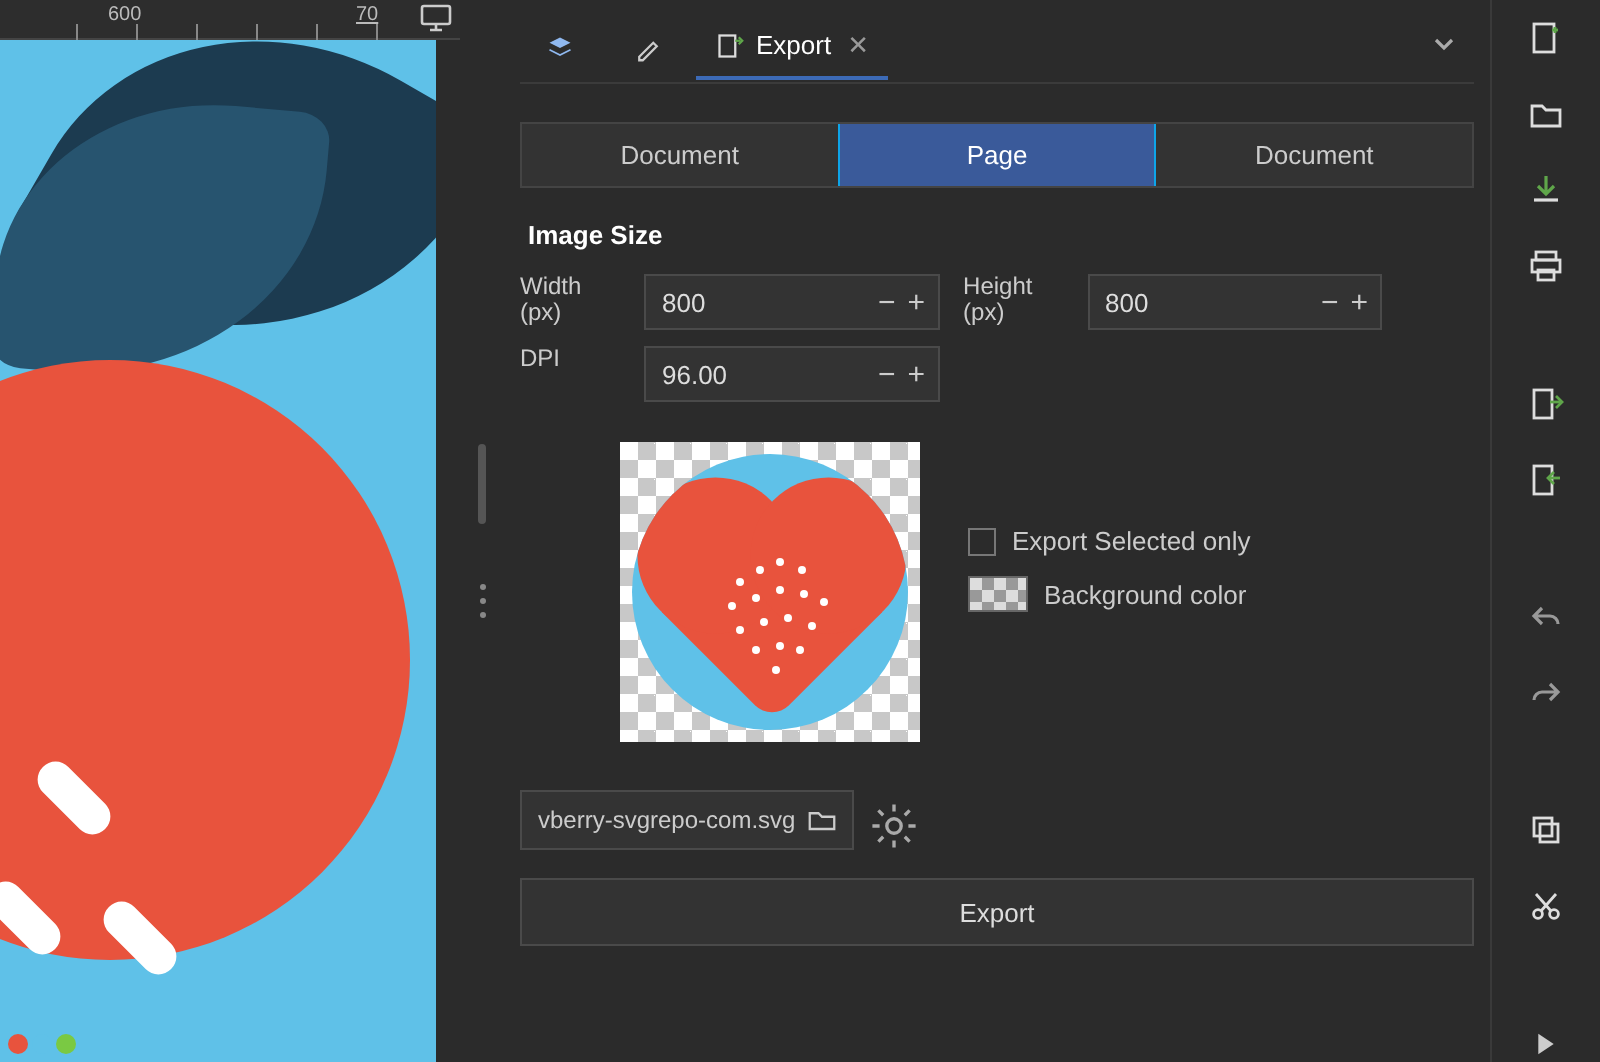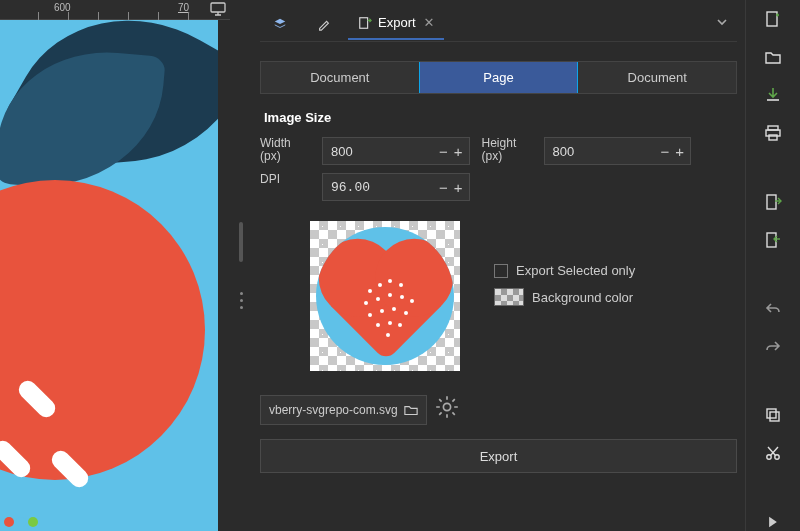--- a/index.html
+++ b/index.html
@@ -44,25 +44,25 @@
   .src-tab + .src-tab { border-left:1px solid #0ea5e9; }
   .src-tab.active { background:#3a5a9a; color:#fff; }
 
   .section-title { font-weight:600; color:#fff; padding: 12px 4px 6px 4px; }
 
   .size-row { display:flex; gap:12px; align-items:center; padding: 2px 0; }
   .size-field { display:flex; align-items:flex-start; gap:14px; }
   .size-label { width:48px; font-size:12px; color:#ccc; line-height:1.1; }
   .num-input { display:flex; align-items:center; background:#333; border:1px solid #4a4a4a; height:28px; }
   .num-input input { background:transparent; border:none; color:#ddd; width:110px; padding:0 8px; font-size:13px; outline:none; }
-  .num-input.narrow input { width:110px;font-family:Liberation Mono, monospace; }
+  .num-input.narrow input { width:110px; }
   .num-input .stepper { display:flex; padding:0 6px; gap:6px; color:#ccc; user-select:none; }
   .num-input .stepper span { cursor:pointer; font-size:15px; line-height:1; }
 
-  .preview-row { display:flex; align-items:flex-start; gap:14px; padding: 14px 4px 8px 50px; }
+  .preview-row { display:flex; align-items:flex-start; gap:4px; padding: 14px 4px 8px 50px; }
   .preview-box { width:150px; height:150px; position:relative; }
   .checker { position:absolute; inset:0;
     background-image:
       linear-gradient(45deg,#c8c8c8 25%,transparent 25%),
       linear-gradient(-45deg,#c8c8c8 25%,transparent 25%),
       linear-gradient(45deg,transparent 75%,#c8c8c8 75%),
       linear-gradient(-45deg,transparent 75%,#c8c8c8 75%);
     background-size:18px 18px;
     background-position:0 0,0 9px,9px -9px,-9px 0;
     background-color:#fff;
@@ -84,21 +84,21 @@
     background-image:
       linear-gradient(45deg,#999 25%,transparent 25%),
       linear-gradient(-45deg,#999 25%,transparent 25%),
       linear-gradient(45deg,transparent 75%,#999 75%),
       linear-gradient(-45deg,transparent 75%,#999 75%);
     background-size:12px 12px;
     background-position:0 0,0 6px,6px -6px,-6px 0;
     background-color:#ddd; cursor:pointer;
   }
 
-  .file-row { display:flex; align-items:flex-start; gap:8px; padding-top:12px; }
+  .file-row { display:flex; align-items:flex-end; gap:8px; padding-top:12px; }
   .file-box { flex:0 0 158px; background:#333; border:1px solid #4a4a4a; height:30px; display:flex; align-items:center; padding:0 8px; gap:6px; color:#ccc;}
   .file-box .folder { width:14px; height:12px; }
   .format-box { flex:1; height:34px; display:flex; align-items:center; padding:0 10px; background:#333; border:2px solid #e03030; color:#ddd; position:relative; cursor:pointer;}
   .format-box .dd { position:absolute; right:10px; font-size:10px; color:#ccc;}
   .format-box .cursor { position:absolute; right:6px; bottom:-2px; width:14px; height:18px; }
   .gear { width:24px; height:24px; display:flex; align-items:center; justify-content:center; color:#aaa; cursor:pointer;}
 
   .export-btn { margin-top:10px; height:34px; background:#333; border:1px solid #4a4a4a; display:flex; align-items:center; justify-content:center; color:#ddd; cursor:pointer;}
 
   

